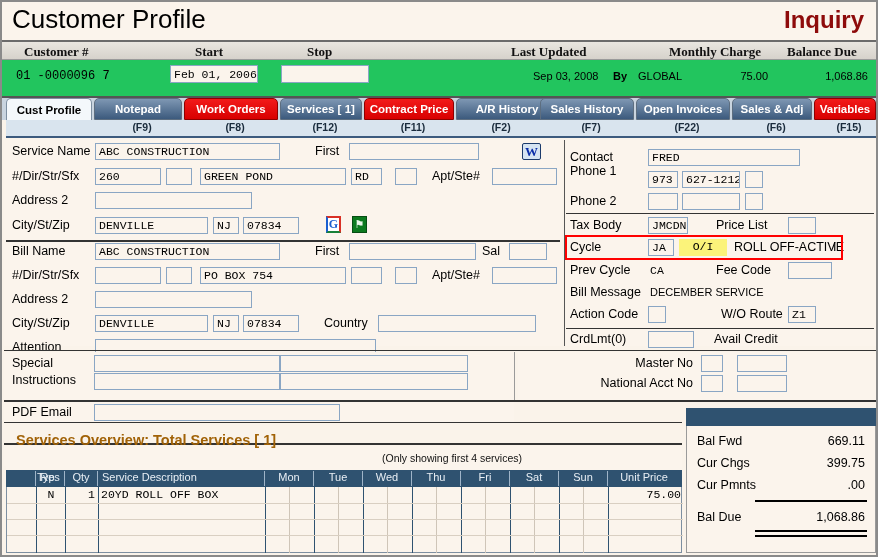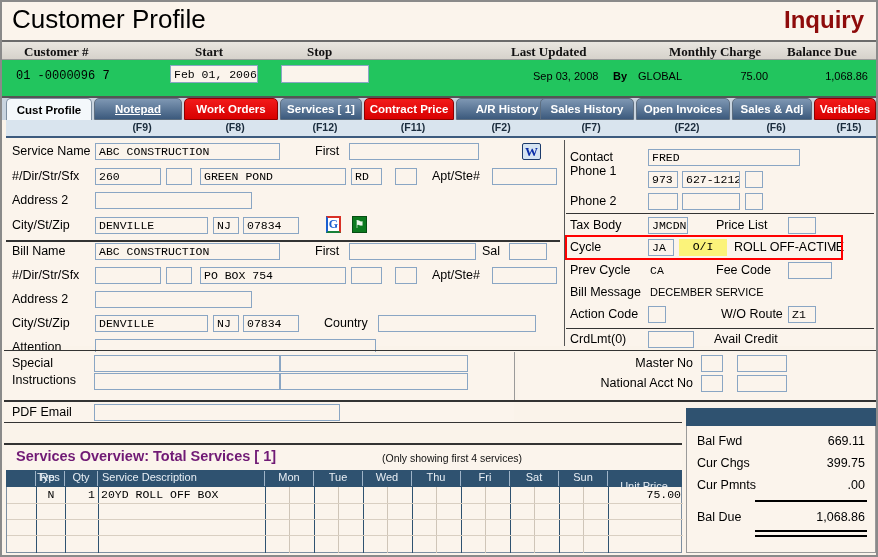--- a/index.html
+++ b/index.html
@@ -182,23 +182,23 @@
     position:absolute;
     width:0;height:0;
   }
 
   
   .svc-title-bar {
     position:absolute; left:4px; top:444px; width:676px; height:26px;
     background:#fbf4ec; border:0;
   }
   .svc-title {
-    position:absolute; left:14px; top:446px;
-    font-family:"Liberation Sans", sans-serif;
-    font-weight:bold; font-size:14.5px; color:#701a75;
+    position:absolute; left:14px; top:430px;
+    font-family:"Liberation Sans", sans-serif;
+    font-weight:bold; font-size:14.5px; color:#a16207;
   }
   .svc-note {
     position:absolute; left:380px; top:450px;
     font-family:"Liberation Sans", sans-serif;
     font-size:10.5px; color:#111;
   }
   .svc-inactive {
     position:absolute; right:10px; top:444px;
     font-family:"Liberation Sans", sans-serif;
     font-size:10.5px; color:#8a7a16;
@@ -284,21 +284,21 @@
     <div class="vs" style="left:531px; top:10px;">Sep 03, 2008</div>
     <div class="vs" style="left:611px; top:10px; font-weight:bold;">By</div>
     <div class="vs" style="left:636px; top:10px;">GLOBAL</div>
 
     <div class="vs" style="left:700px; top:10px; width:66px; text-align:right;">75.00</div>
     <div class="vs" style="left:790px; top:10px; width:76px; text-align:right;">1,068.86</div>
   </div>
 
   <div class="tabstrip">
     <div class="tab active" style="left:4px;  width:86px;">Cust Profile</div>
-    <div class="tab" style="left:92px; width:88px;text-decoration:underline;">Notepad</div>
+    <div class="tab" style="left:92px; width:88px;">Notepad</div>
     <div class="tab red" style="left:182px;width:94px;">Work Orders</div>
     <div class="tab" style="left:278px;width:82px;">Services [   1]</div>
     <div class="tab red" style="left:362px;width:90px;">Contract Price</div>
     <div class="tab" style="left:454px;width:102px;">A/R History</div>
     <div class="tab" style="left:538px;width:94px;">Sales History</div>
     <div class="tab" style="left:634px;width:94px;">Open Invoices</div>
     <div class="tab" style="left:730px;width:80px;">Sales &amp; Adj</div>
     <div class="tab red" style="left:812px;width:62px;">Variables</div>
   </div>
 
@@ -488,21 +488,21 @@
     <div class="ch" style="left:357px; width:48px;">Wed</div>
     <div class="sep" style="left:405px;"></div>
     <div class="ch" style="left:406px; width:48px;">Thu</div>
     <div class="sep" style="left:454px;"></div>
     <div class="ch" style="left:455px; width:48px;">Fri</div>
     <div class="sep" style="left:503px;"></div>
     <div class="ch" style="left:504px; width:48px;">Sat</div>
     <div class="sep" style="left:552px;"></div>
     <div class="ch" style="left:553px; width:48px;">Sun</div>
     <div class="sep" style="left:601px;"></div>
-    <div class="ch" style="left:602px; width:72px;margin-top:9px;">Unit Price</div>
+    <div class="ch" style="left:602px; width:72px;">Unit Price</div>
   </div>
 
   <div class="svc-grid">
 
     <div class="colline" style="left:29px;"></div>
     <div class="colline" style="left:58px;"></div>
     <div class="colline" style="left:91px;"></div>
     <div class="colline" style="left:258px;"></div>
     <div class="colline" style="left:307px;"></div>
     <div class="colline-lt" style="left:282px;"></div>

